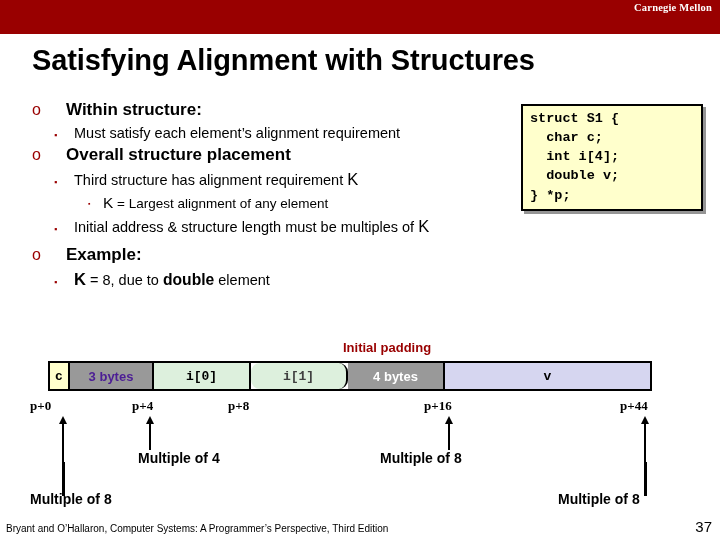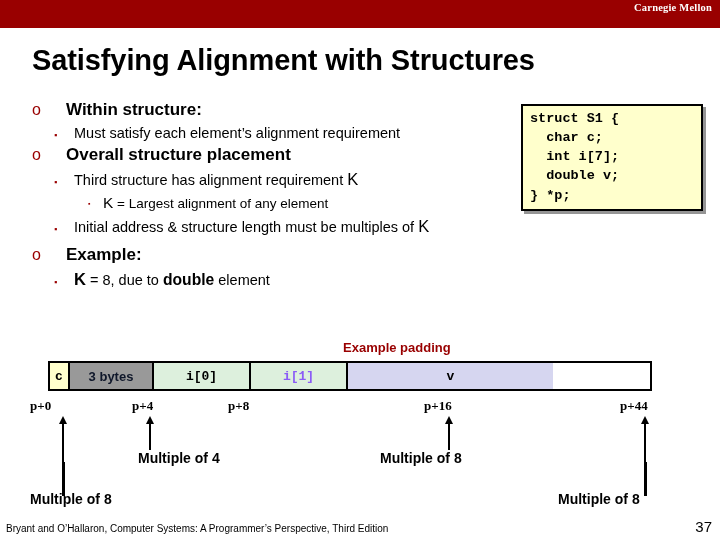--- a/index.html
+++ b/index.html
@@ -11,21 +11,21 @@
     font-family: "Liberation Sans", sans-serif;
     position: relative;
     overflow: hidden;
     color: #000;
   }
 
   
   #cmu-banner {
     position: absolute;
     left: 0; top: 0;
-    width: 720px; height: 28px;
+    width: 720px; height: 34px;
     background: #990000;
   }
   #cmu-banner .brand {
     position: absolute;
     right: 8px; top: 2px;
     color: #ffffff;
     font-family: "Liberation Serif", serif;
     font-size: 10.5px;
     font-weight: bold;
     letter-spacing: .2px;
@@ -229,31 +229,32 @@
     <span class="txt">Example:</span>
   </div>
   <div class="b2">
     <span class="marker">▪</span>
     <span class="txt"><span class="kvar strongword">K</span><span> = 8, due to </span><span class="strongword" style="font-size:1.08em">double</span><span> element</span></span>
   </div>
 </div>
 
 <div id="code-box">struct S1 {
   char c;
-  int i[7];
+  int i[4];
   double v;
 } *p;</div>
 
-<div id="internal-padding-label">Example padding</div>
+<div id="internal-padding-label">Initial padding</div>
 
 <div id="memory-diagram">
     <div class="cell" style="width: 20px; flex: 0 0 20px; background: rgb(255, 255, 204); color: rgb(0, 0, 0);">c</div>
-    <div class="cell cell-pad" style="width: 84px; flex: 0 0 84px; background: rgb(153, 153, 153); color: #0f172a;">3 bytes</div>
+    <div class="cell cell-pad" style="width: 84px; flex: 0 0 84px; background: rgb(153, 153, 153); color: #4c1d95;">3 bytes</div>
     <div class="cell" style="width: 97px; flex: 0 0 97px; background: rgb(221, 240, 221); color: rgb(0, 0, 0);">i[0]</div>
-    <div class="cell" style="width: 97px; flex: 0 0 97px; background: rgb(221, 240, 221); color: #8b5cf6;">i[1]</div>
+    <div class="cell" style="width: 97px; flex: 0 0 97px; background: rgb(221, 240, 221); color: #404040; border-radius: 9px;">i[1]</div>
+    <div class="cell cell-pad" style="width: 97px; flex: 0 0 97px; background: rgb(153, 153, 153); color: rgb(255, 255, 255);">4 bytes</div>
     <div class="cell" style="width: 205px; flex: 0 0 205px; background: rgb(214, 214, 240); color: rgb(0, 0, 0);">v</div>
   </div>
 
 <div id="diagram-annotations">
     <div class="addr" style="left: 30px; top: 398px;">p+0</div>
     <div class="arrow" style="left: 58.5px; top: 416px; width: 9px; height: 80px;">
       <div class="head"></div>
       <div class="shaft" style="height: 74px;"></div>
     </div>
     <div class="addr" style="left: 132px; top: 398px;">p+4</div>

